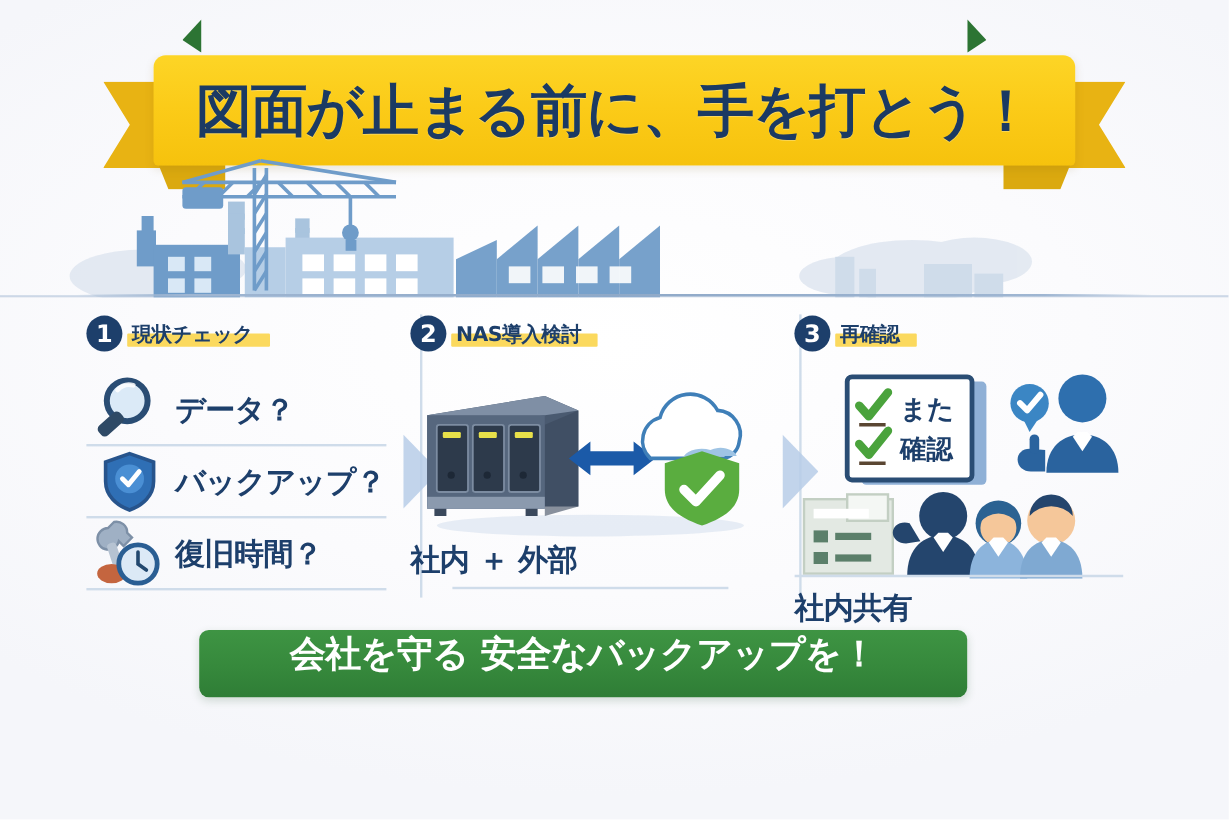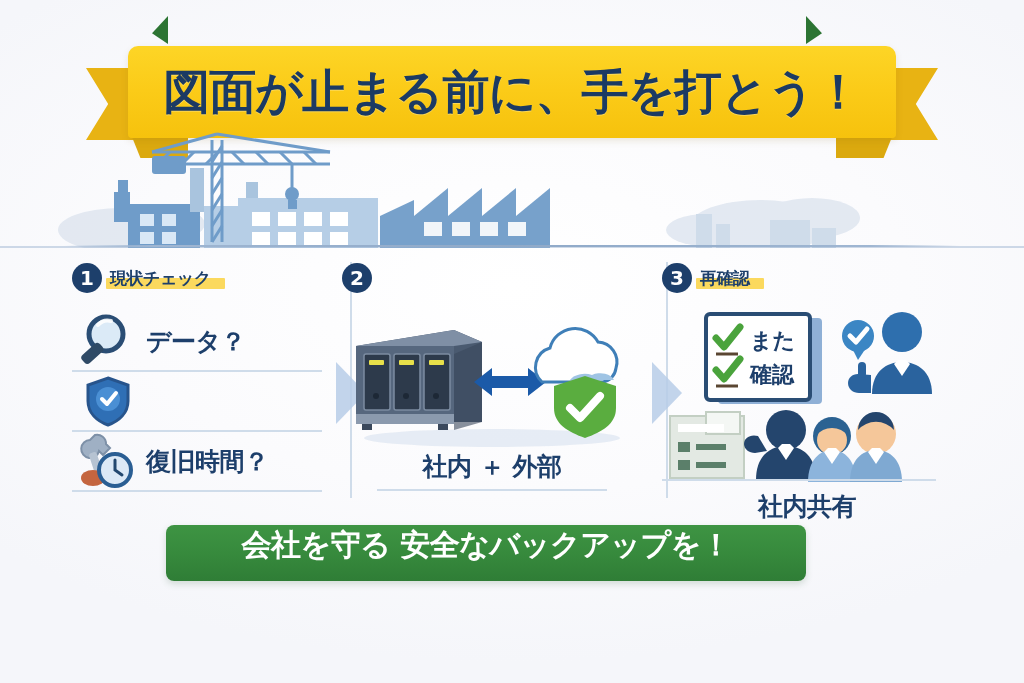--- a/index.html
+++ b/index.html
@@ -203,21 +203,20 @@
     height: 58px;
   }
 
   
   .c2-art {
     position: relative;
     margin-top: 12px;
     height: 140px;
   }
   .c2-caption, .c3-caption {
-    text-align: center;
     font-size: 25px;
     font-weight: 700;
     color: #1d3f6b;
     letter-spacing: -.5px;
   }
   .cap-rule {
     margin: 6px auto 0;
     width: 230px;
     height: 2px;
     background: #cfdcea;
@@ -425,20 +424,21 @@
         </div>
 
         <div class="check-row">
           <div class="row-icon">
             <svg width="68" height="58" viewBox="0 0 68 58">
               <path d="M34 6 L54 13 v16 c0 12 -9 20 -20 24 c-11 -4 -20 -12 -20 -24 V13 Z" fill="#2f6fb5" stroke="#27548c" stroke-width="3"></path>
               <circle cx="34" cy="27" r="12" fill="#4a8fd4"></circle>
               <path d="M28 27 l5 5 l9 -11" stroke="#ffffff" stroke-width="4" fill="none" stroke-linecap="round" stroke-linejoin="round"></path>
             </svg>
           </div>
+          <div class="check-label">バックアップ？</div>
         </div>
 
         <div class="check-row">
           <div class="row-icon">
             <svg width="68" height="58" viewBox="0 0 68 58">
               <g>
                 <path d="M16 8 a9 9 0 1 0 9 11 l4 4 l7 -7 l-4 -4 a9 9 0 0 0 -11 -9 z" fill="#9fb0c4" stroke="#7d90a7" stroke-width="2"></path>
                 <rect x="18" y="20" width="8" height="24" rx="3" fill="#b6c3d2" transform="rotate(-18 22 32)"></rect>
                 <ellipse cx="19" cy="46" rx="12" ry="8" fill="#c4653f"></ellipse>
               </g>
@@ -448,20 +448,24 @@
           </div>
           <div class="check-label">復旧時間？</div>
         </div>
 
       </div>
     </div>
 
     <div class="col">
       <div class="col-head">
         <div class="num-badge">2</div>
+        <div class="head-text-wrap">
+          <div class="head-hl"></div>
+          <div class="head-text">NAS導入検討</div>
+        </div>
       </div>
 
       <div class="c2-art">
         <svg width="300" height="140" viewBox="0 0 300 140">
 
           <ellipse cx="150" cy="128" rx="128" ry="9" fill="#dde6f1" opacity=".7"></ellipse>
 
           <g>
             <polygon points="14,36 112,20 140,32 140,112 14,112" fill="#4a5a70"></polygon>
             <polygon points="14,36 112,20 140,32 42,46" fill="#7f8fa5"></polygon>

